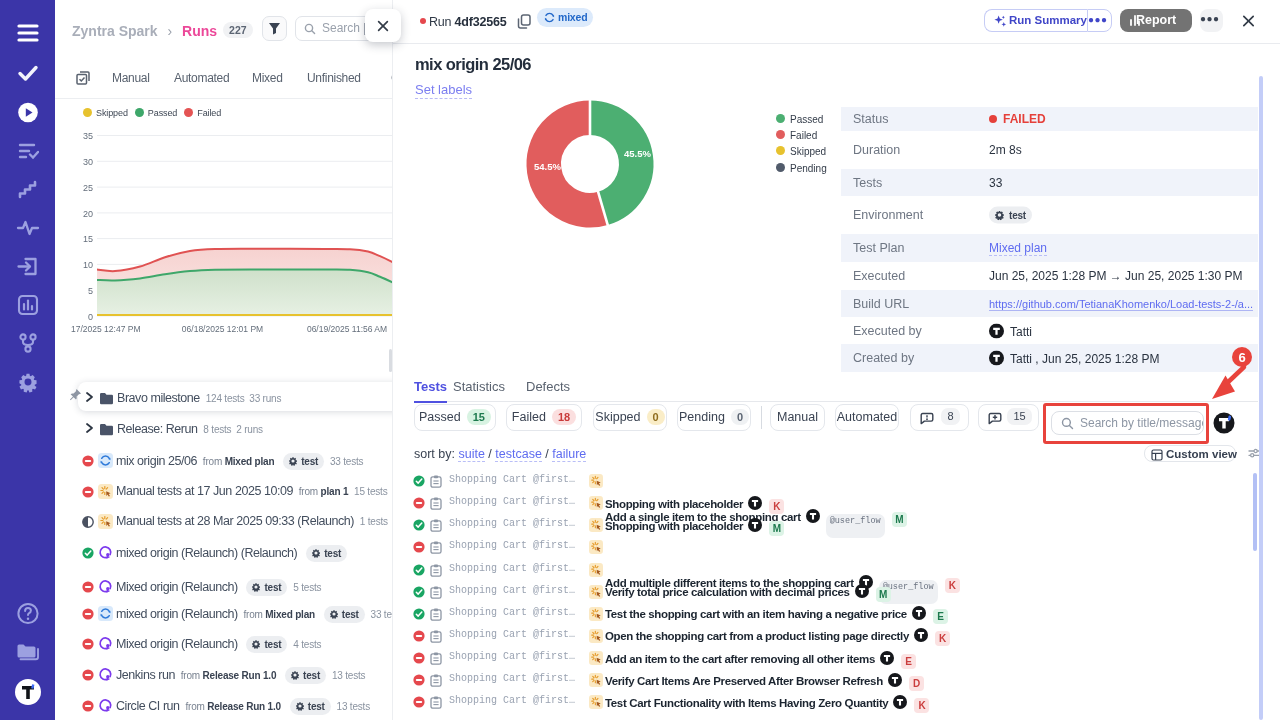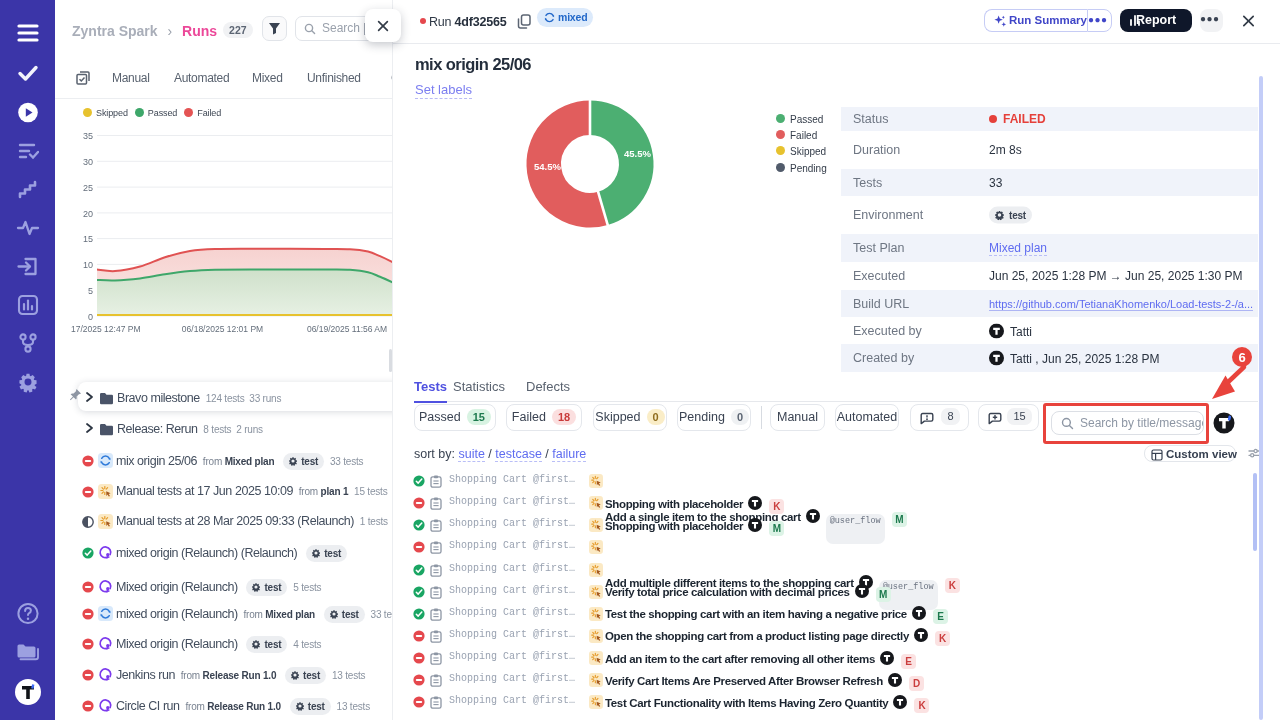--- a/index.html
+++ b/index.html
@@ -74,21 +74,21 @@
   .sortrow a { color:#5f6cf0; border-bottom:1px dashed #b9bef7; }
   
   .trlist { position:absolute; left:0; top:470px; width:887px; }
   .tr { position:relative; height:22.15px; white-space:nowrap; }
   .tr .st { position:absolute; left:20px; top:5px; }
   .tr .clip { position:absolute; left:37px; top:5px; }
   .tr .mono { position:absolute; left:56px; top:4px; font-family:"Liberation Mono", monospace;
       font-size:10px; color:#99a2b1; }
   .tr .spark { position:absolute; left:196px; top:4px; }
   .tr .ttl { position:absolute; left:212px; top:3.5px; font-size:11.5px; letter-spacing:-0.35px; font-weight:700; color:#1c2530; }
-  .uflow { display:inline-block; height:30px; background:#eef0f3; border-radius:7px; color:#6a7280;
+  .uflow { display:inline-block; height:24px; background:#eef0f3; border-radius:7px; color:#6a7280;
       font-size:8.5px; font-family:"Liberation Mono", monospace; line-height:14px; padding:0 4px;
       vertical-align:-2px; margin-left:6px; font-weight:400; letter-spacing:0px;margin-top:40px; }
   .lbadge { display:inline-block; width:15px; height:15px; border-radius:4px; font-size:10px; font-weight:700;
       text-align:center; line-height:15px; vertical-align:-2.5px; margin-left:7px; }
   .lg { background:#dcf3e6; color:#1d7a4e; }
   .lr { background:#fbe2e2; color:#cb3e3e; }
 </style>
 </head>
 <body>
 <div id="rail">
@@ -442,21 +442,21 @@
           <path d="M10.81,9.2 A4.4,4.4 0 0 1 3.19,9.2" stroke="#2268c9" stroke-width="1.5" fill="none" stroke-linecap="round"></path>
           <path d="M11.96,6.79 L9.73,5.43 L11.89,4.18 Z" fill="#2268c9"></path>
           <path d="M2.04,7.21 L4.27,8.58 L2.11,9.83 Z" fill="#2268c9"></path>
         </svg></div>
 <div class="btn" style="left:591px;top:9px;width:103px;height:23px;border:1px solid #c6ccf5;border-right:none;border-radius:8px 0 0 8px;color:#4046c8;line-height:21px;padding-left:24px;background:#fff;font-size:11.5px">Run Summary<svg width="15" height="15" viewBox="0 0 16 16" style="position:absolute;left:8px;top:4px">
           <path d="M6 1.5 L7.2 4.8 L10.5 6 L7.2 7.2 L6 10.5 L4.8 7.2 L1.5 6 L4.8 4.8 Z" fill="#4046c8"></path>
           <path d="M11.5 8.5 L12.2 10.3 L14 11 L12.2 11.7 L11.5 13.5 L10.8 11.7 L9 11 L10.8 10.3 Z" fill="#4046c8"></path>
           <path d="M11 1.8 L11.5 3 L12.7 3.5 L11.5 4 L11 5.2 L10.5 4 L9.3 3.5 L10.5 3 Z" fill="#4046c8"></path>
         </svg></div>
 <div class="btn" style="left:694px;top:9px;width:25px;height:23px;border:1px solid #c6ccf5;border-radius:0 8px 8px 0;color:#4046c8;line-height:20px;background:#fff;font-size:10px;letter-spacing:0.5px">●●●</div>
-<div class="btn" style="left:727px;top:9px;width:72px;height:23px;background:#0f172a;color:#fff;line-height:23px;padding-left:16px">Report<svg width="13" height="13" viewBox="0 0 13 13" style="position:absolute;left:9px;top:5px">
+<div class="btn" style="left:727px;top:9px;width:72px;height:23px;background:#737373;color:#fff;line-height:23px;padding-left:16px">Report<svg width="13" height="13" viewBox="0 0 13 13" style="position:absolute;left:9px;top:5px">
           <g stroke="#fff" stroke-width="1.8" stroke-linecap="round">
             <line x1="2" y1="6" x2="2" y2="11"></line>
             <line x1="6" y1="2" x2="6" y2="11"></line>
             <line x1="10" y1="7.5" x2="10" y2="11"></line>
           </g>
         </svg></div>
 <div class="btn" style="left:807px;top:9px;width:23px;height:23px;background:#f1f2f4;color:#3a4352;line-height:20px;font-size:10px;letter-spacing:0.5px">●●●</div>
 <svg style="position:absolute;left:848px;top:13px" width="15" height="16" viewBox="0 0 16 16">
         <g stroke="#333c48" stroke-width="1.8" stroke-linecap="round">
           <line x1="3" y1="3" x2="13" y2="13"></line>

